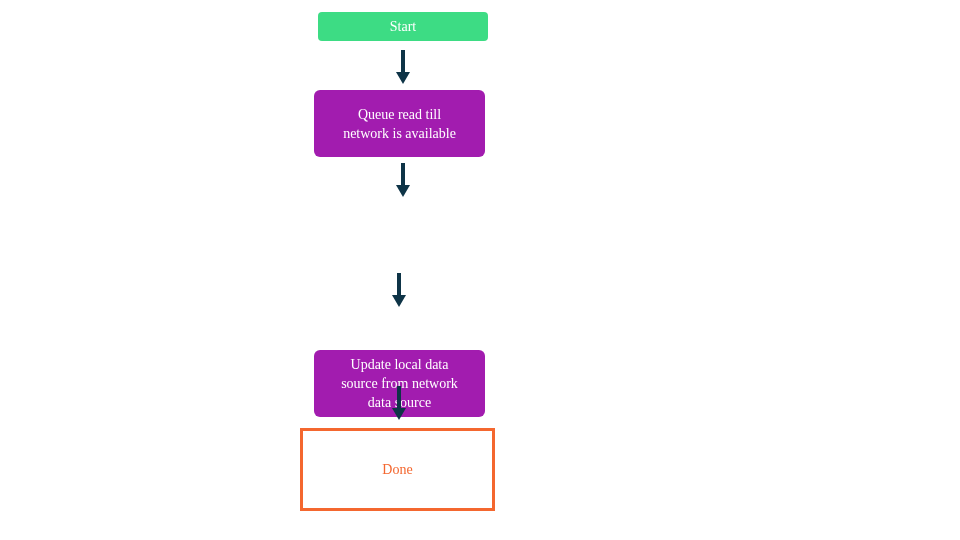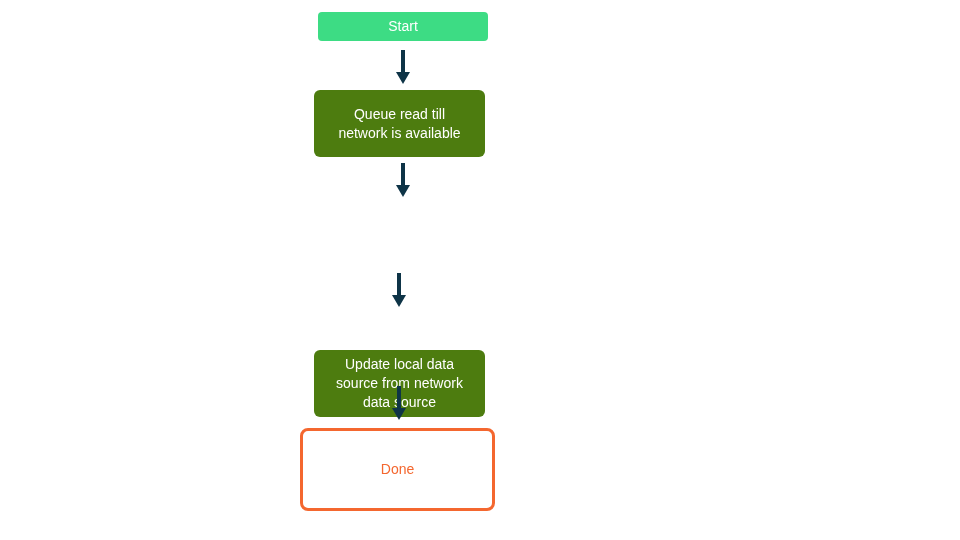--- a/index.html
+++ b/index.html
@@ -5,21 +5,21 @@
   html, body {
     margin: 0;
     padding: 0;
     background: #ffffff;
   }
   .canvas {
     position: relative;
     width: 812px;
     height: 540px;
     background: #ffffff;
-    font-family: Liberation Sans, sans-serif;
+    font-family: Liberation Serif, serif;
     overflow: hidden;
   }
   .node {
     position: absolute;
     box-sizing: border-box;
     display: flex;
     align-items: center;
     justify-content: center;
     text-align: center;
     font-size: 14px;
@@ -32,36 +32,36 @@
     width: 170px;
     height: 29px;
     background: #3ddc84;
     color: #ffffff;
     border-radius: 4px;
   }
   .node--process {
     left: 314px;
     width: 171px;
     height: 67px;
-    background: #4d7c0f;
+    background: #a21caf;
     color: #ffffff;
     border-radius: 6px;
   }
   #process-1 { top: 90px; }
   #process-2 { top: 201px; }
   #process-3 { top: 313px; margin-top: 37px; }
   .node--done {
     left: 300px;
     top: 428px;
     width: 195px;
     height: 83px;
     background: #ffffff;
     border: 3px solid #f4672f;
     color: #f4672f;
-    border-radius: 8px;
+    border-radius: 0;
   }
   .arrow {
     position: absolute;
     width: 16px;
     height: 34px;
   }
   #arrow-1 { left: 395px; top: 50px; }
   #arrow-2 { left: 395px; top: 163px; }
   #arrow-3 { left: 391px; top: 273px; }
   #arrow-4 { left: 391px; top: 386px; }

